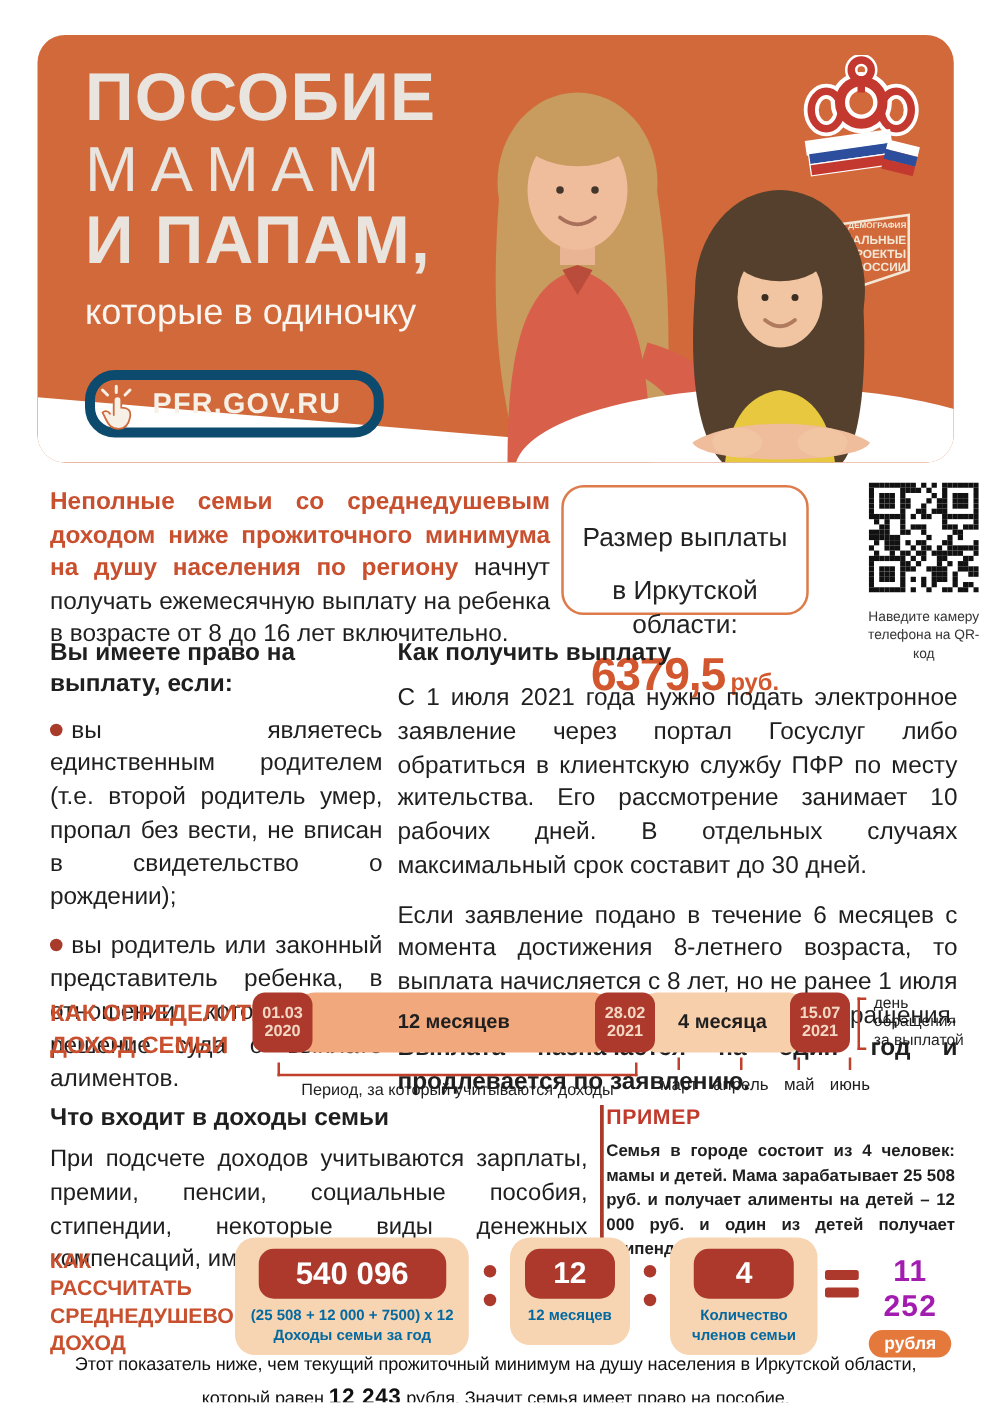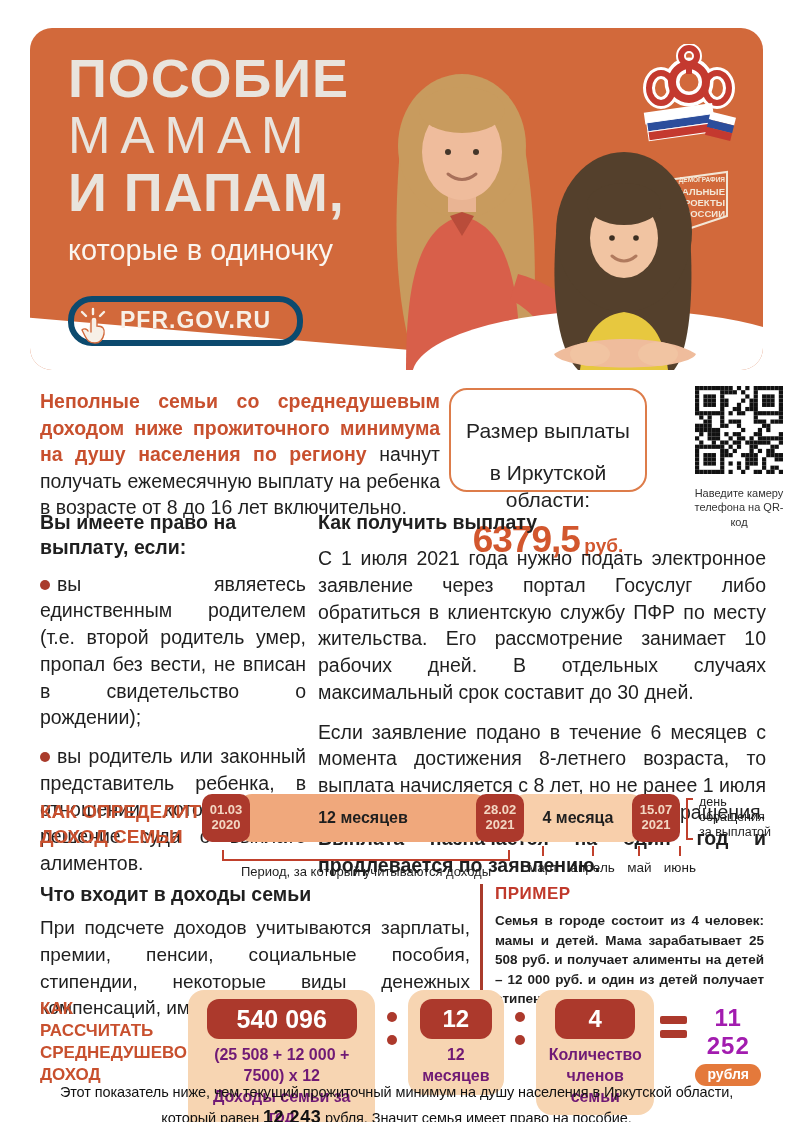--- a/index.html
+++ b/index.html
@@ -22,21 +22,21 @@
   .title-block { position:absolute; left:38px; top:22px; z-index:3; }
   .title-line1, .title-line3 {
     font-size:54px; font-weight:800; color:#e9e4dd; line-height:1.06; letter-spacing:1px;
   }
   .title-line2 {
     font-size:51px; font-weight:300; color:#e9e4dd; line-height:1.12; letter-spacing:10px;
   }
   .subtitle { margin-top:10px; font-size:29px; font-weight:400; color:#faf5ef; line-height:1.25; }
   .site-btn-wrap { position:absolute; left:38px; top:268px; z-index:6; }
   .site-btn {
-    display:inline-block; border:6px solid #0c4a6e; border-radius:24px;
+    display:inline-block; border:8px solid #0c4a6e; border-radius:24px;
     padding:5px 26px 6px 46px; background:transparent;
     font-family:inherit; font-size:23px; font-weight:800; letter-spacing:1px; color:#f7f0e7; cursor:pointer;
   }
   .hand-icon { position:absolute; left:8px; top:10px; z-index:7; }
 
   .pfr-logo { position:absolute; right:26px; top:16px; z-index:3; }
   .natproject-logo { position:absolute; right:30px; top:138px; z-index:3; }
 
   .family-photo { position:absolute; left:292px; top:26px; z-index:4; }
 
@@ -98,41 +98,41 @@
   .tl-claim-bracket {
     position:absolute; left:656px; top:6px; width:7px; height:42px;
     border-left:2px solid #c0402c; border-top:2px solid #c0402c; border-bottom:2px solid #c0402c;
   }
   .tl-claim-label { position:absolute; left:669px; top:3px; width:96px; font-size:12.5px; line-height:1.2; color:#1f1f1f; }
 
   
   .income { position:absolute; left:40px; top:882px; width:430px; }
   .income .col-heading { margin-bottom:8px; }
   .income .body-p { font-size:19px; line-height:1.4; }
-  .example { position:absolute; left:480px; top:884px; width:284px; border-left:3px solid #a93b2b; padding-left:12px; }
+  .example { position:absolute; left:480px; top:884px; width:284px; border-left:3px solid #a93b2b; padding-left:2px; }
   .example-heading { font-size:17px; font-weight:800; color:#c0392b; letter-spacing:0.5px; margin-bottom:7px; }
   .example-text { font-size:13.5px; font-weight:700; line-height:1.45; text-align:justify; color:#1f1f1f; }
 
   
   .calc { position:absolute; left:30px; top:990px; width:733px; display:flex; align-items:flex-start; }
   .calc-title { width:158px; padding-top:8px; padding-left:10px; font-size:17px; font-weight:800; color:#c8502e; line-height:1.3; }
   .calc-box {
     background:#f7d5b2; border-radius:16px; padding:9px 10px 8px; text-align:center; min-height:86px;
   }
   .calc-box1 { width:208px; }
   .calc-box2 { width:106px; margin-top:0; }
   .calc-box3 { width:130px; }
   .calc-chip {
     margin:0 auto 6px; background:#ac392c; color:#fff; border-radius:12px;
     font-weight:800; display:flex; align-items:center; justify-content:center;
   }
   .chip1 { width:150px; height:40px; font-size:25px; }
   .chip2 { width:72px; height:40px; font-size:24px; }
   .chip3 { width:80px; height:40px; font-size:24px; }
-  .calc-cap { font-size:16px; font-weight:700; line-height:1.3; color:#701a75; }
+  .calc-cap { font-size:12px; font-weight:700; line-height:1.3; color:#0369a1; }
   .div-colon { width:36px; display:flex; flex-direction:column; align-items:center; gap:13px; padding-top:22px; }
   .div-colon i { width:10px; height:10px; border-radius:50%; background:#ac392c; }
   .equals { width:44px; display:flex; flex-direction:column; align-items:center; gap:6px; padding-top:26px; }
   .equals i { width:27px; height:8px; border-radius:2px; background:#ac392c; }
   .calc-result { padding-top:14px; text-align:center; }
   .result-value { font-size:24px; font-weight:800; color:#a21caf; letter-spacing:1px; }
   .result-pill {
     display:inline-block; margin-top:4px; background:#e4793b; color:#fff;
     font-size:14px; font-weight:700; border-radius:11px; padding:2px 12px 4px;
   }

